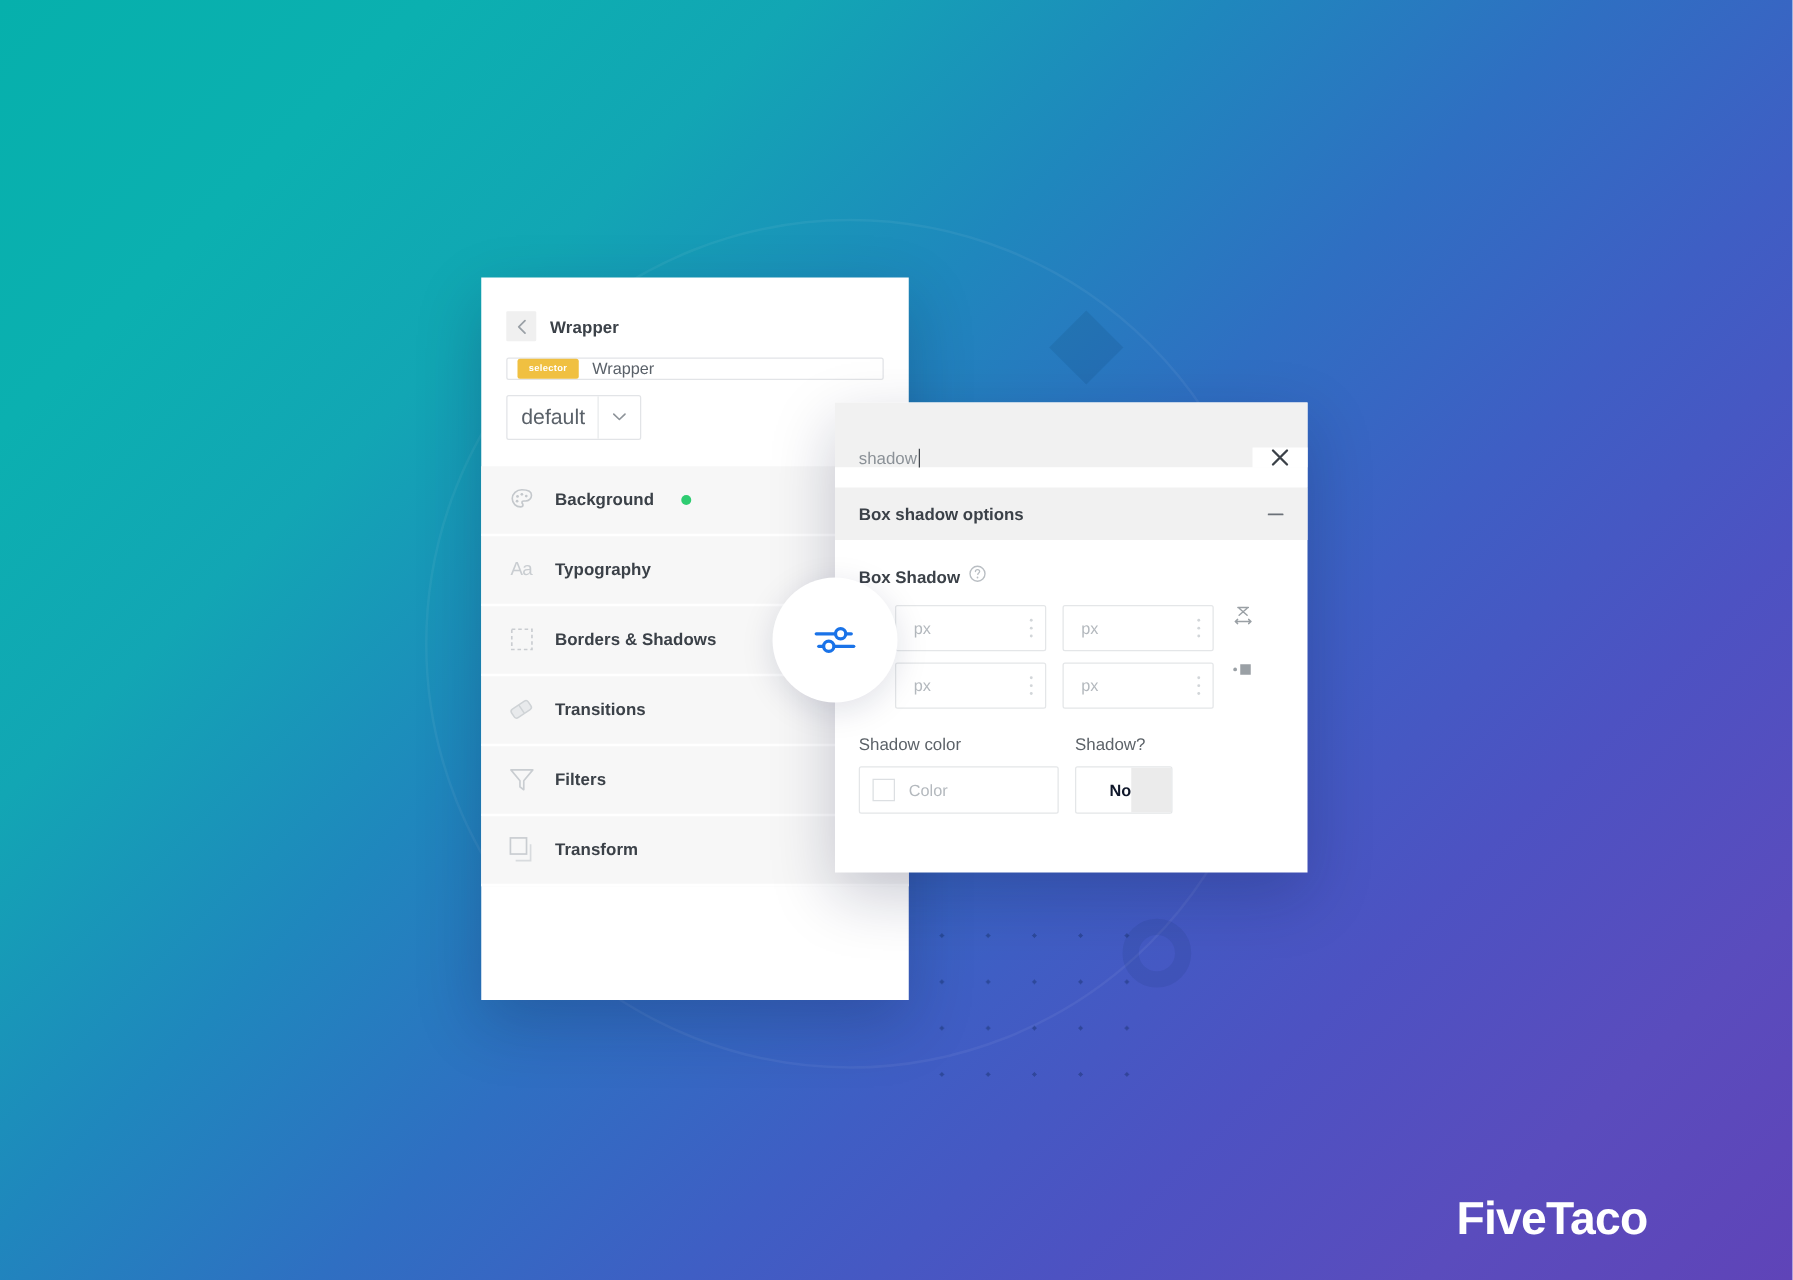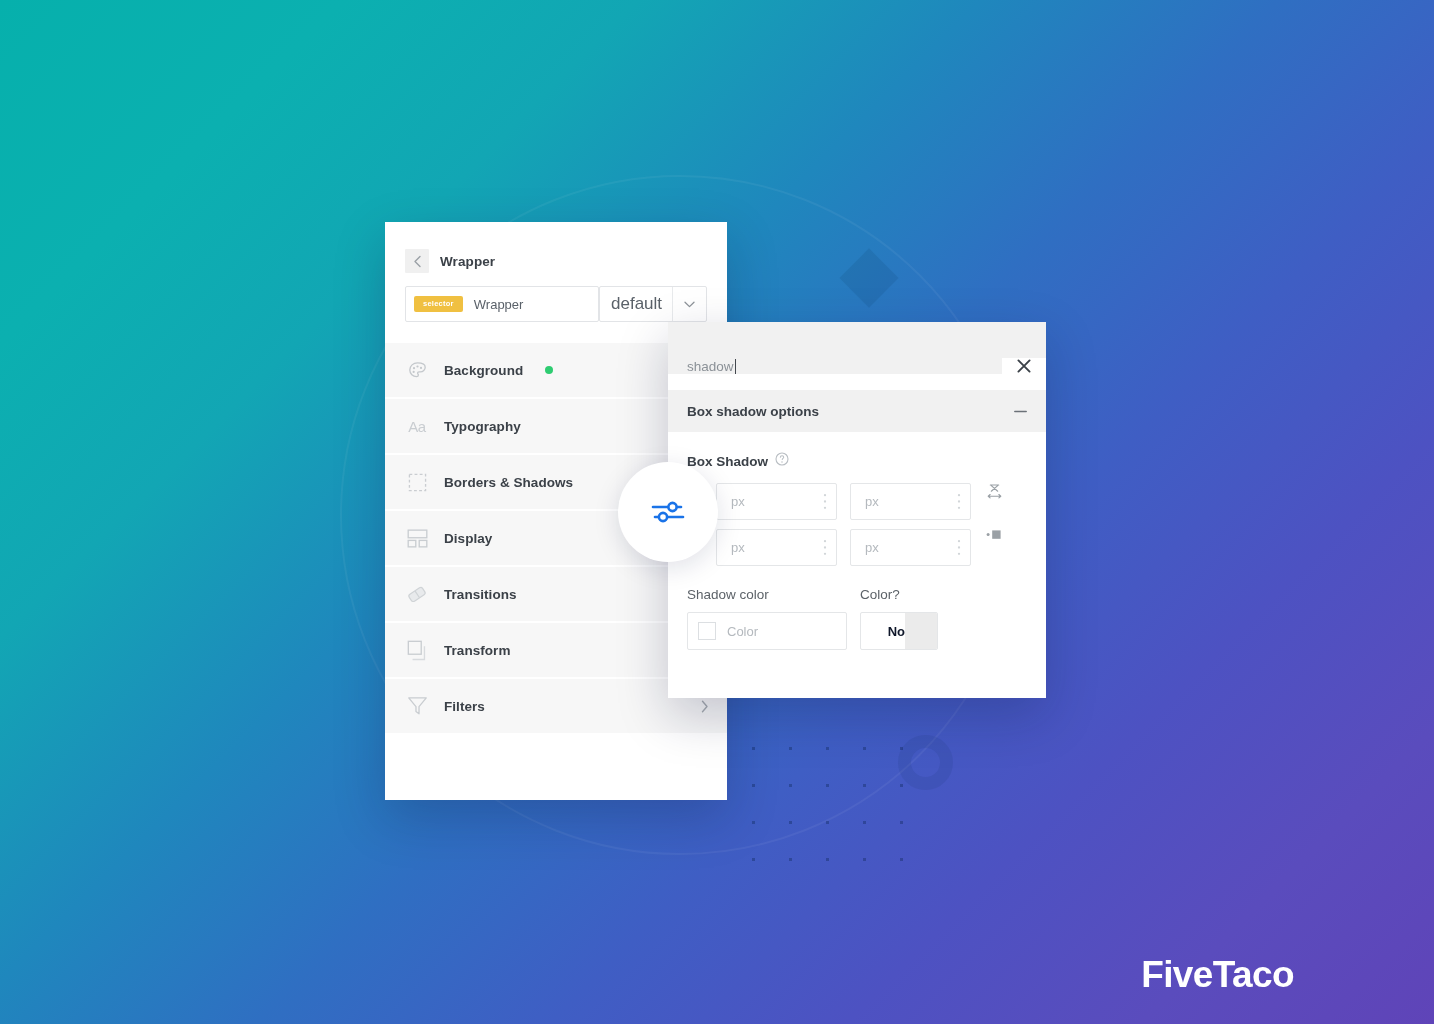--- a/index.html
+++ b/index.html
@@ -59,21 +59,21 @@
     padding:20px 20px 0 20px; height:58px;
   }
   .back-btn {
     width:24px; height:24px; background:#f0f0f0;
     display:flex; align-items:center; justify-content:center;
     cursor:pointer; border-radius:1px;
   }
   .back-btn svg { display:block; }
   .panel-title { font-size:13.5px; font-weight:700; color:#3b4148; letter-spacing:.1px; }
 
-  .selector-row { display:flex; padding:6px 20px 0 20px; }
+  .selector-row { display:flex; gap:12px; padding:6px 20px 0 20px;flex-direction:column; }
   .selector-field {
     flex:1; height:36px; border:1px solid #e2e4e7; background:#fff;
     display:flex; align-items:center; padding:0 8px; gap:11px; border-radius:2px;
   }
   .selector-badge {
     background:#f0c041; color:#fff;
     font-size:7.5px; font-weight:700; letter-spacing:.25px;
     padding:4px 9px; border-radius:2px; line-height:1;
   }
   .selector-value { font-size:13px; color:#5a6169; }
@@ -175,21 +175,21 @@
   .color-placeholder { font-size:13px; color:#b4b9be; }
   .toggle {
     height:38px; border:1px solid #e4e6e8; background:#fff;
     display:flex; align-items:center; border-radius:2px; cursor:pointer; overflow:hidden;
   }
   .toggle-text { flex:1; font-size:13px; font-weight:700; color:#0f172a; padding-left:11px;text-align:right; }
   .toggle-knob { width:32px; height:100%; background:#ebebeb; }
 
   
   .brand {
-    position:absolute; right:140px; bottom:28px;
+    position:absolute; right:116px; bottom:28px;
     font-size:37px; font-weight:700; color:#ffffff;
     letter-spacing:-.6px; z-index:4;
   }
 </style>
 </head>
 <body>
 
 <div class="bg-deco">
   <div class="deco-circle-outline"></div>
   <div class="deco-diamond"></div>
@@ -247,65 +247,55 @@
     <div class="menu-item">
       <span class="menu-icon">
         <svg width="19" height="19" viewBox="0 0 20 20">
           <rect x="1.5" y="1.5" width="17" height="17" fill="none" stroke="#cacdd1" stroke-width="1.4" stroke-dasharray="3 2.4"></rect>
         </svg>
       </span>
       <span class="menu-label">Borders &amp; Shadows</span>
     </div>
 
 
-    <div class="menu-item">
-      <span class="menu-icon">
-        <svg width="21" height="19" viewBox="0 0 22 20">
-          <rect x="1.2" y="1.2" width="19.6" height="8" fill="none" stroke="#c9cdd1" stroke-width="1.4"></rect>
-          <rect x="1.2" y="12" width="8" height="6.8" fill="none" stroke="#c9cdd1" stroke-width="1.4"></rect>
-          <rect x="12.8" y="12" width="8" height="6.8" fill="none" stroke="#c9cdd1" stroke-width="1.4"></rect>
-        </svg>
-      </span>
-      <span class="menu-label">Display</span>
-    </div>
 
     <div class="menu-item">
       <span class="menu-icon">
         <svg width="22" height="19" viewBox="0 0 22 19">
           <g transform="rotate(-34 11 9.5)">
             <rect x="3" y="5.4" width="16" height="8.2" rx="2.2" fill="#e8eaec" stroke="#cfd3d6" stroke-width="1.2"></rect>
             <line x1="11.3" y1="5.4" x2="11.3" y2="13.6" stroke="#cfd3d6" stroke-width="1.2"></line>
           </g>
         </svg>
       </span>
       <span class="menu-label">Transitions</span>
     </div>
 
     <div class="menu-item">
       <span class="menu-icon">
+        <svg width="21" height="20" viewBox="0 0 22 21">
+          <path d="M1.8 2h18.4l-7.6 9.1v7.6l-3.2-2.4v-5.2z" fill="none" stroke="#c9cdd1" stroke-width="1.4" stroke-linejoin="round"></path>
+        </svg>
+      </span>
+      <span class="menu-label">Filters</span>
+      <span class="menu-chev">
+        <svg width="8" height="13" viewBox="0 0 8 13">
+          <path d="M1.5 1.3 L6 6.5 L1.5 11.7" fill="none" stroke="#a8adb2" stroke-width="1.4" stroke-linecap="round" stroke-linejoin="round"></path>
+        </svg>
+      </span>
+    </div>
+
+    <div class="menu-item">
+      <span class="menu-icon">
         <svg width="21" height="21" viewBox="0 0 22 22">
           <rect x="1.4" y="1.4" width="13.5" height="13.5" fill="none" stroke="#c9cdd1" stroke-width="1.4"></rect>
           <path d="M18.3 6.6v13.8H5.8" fill="none" stroke="#d8dbde" stroke-width="1.4"></path>
         </svg>
       </span>
       <span class="menu-label">Transform</span>
-      <span class="menu-chev">
-        <svg width="8" height="13" viewBox="0 0 8 13">
-          <path d="M1.5 1.3 L6 6.5 L1.5 11.7" fill="none" stroke="#a8adb2" stroke-width="1.4" stroke-linecap="round" stroke-linejoin="round"></path>
-        </svg>
-      </span>
-    </div>
-
-    <div class="menu-item">
-      <span class="menu-icon">
-        <svg width="21" height="20" viewBox="0 0 22 21">
-          <path d="M1.8 2h18.4l-7.6 9.1v7.6l-3.2-2.4v-5.2z" fill="none" stroke="#c9cdd1" stroke-width="1.4" stroke-linejoin="round"></path>
-        </svg>
-      </span>
-      <span class="menu-label">Filters</span>
       <span class="menu-chev">
         <svg width="8" height="13" viewBox="0 0 8 13">
           <path d="M1.5 1.3 L6 6.5 L1.5 11.7" fill="none" stroke="#a8adb2" stroke-width="1.4" stroke-linecap="round" stroke-linejoin="round"></path>
         </svg>
       </span>
     </div>
 
   </div>
 </div>
 
@@ -429,21 +419,21 @@
 
     <div class="bottom-row">
       <div class="bottom-col-a">
         <span class="bottom-label">Shadow color</span>
         <div class="color-input">
           <span class="color-swatch"></span>
           <span class="color-placeholder">Color</span>
         </div>
       </div>
       <div class="bottom-col-b">
-        <span class="bottom-label">Color?</span>
+        <span class="bottom-label">Shadow?</span>
         <div class="toggle">
           <span class="toggle-text">No</span>
           <span class="toggle-knob"></span>
         </div>
       </div>
     </div>
 
   </div>
 </div>
 

